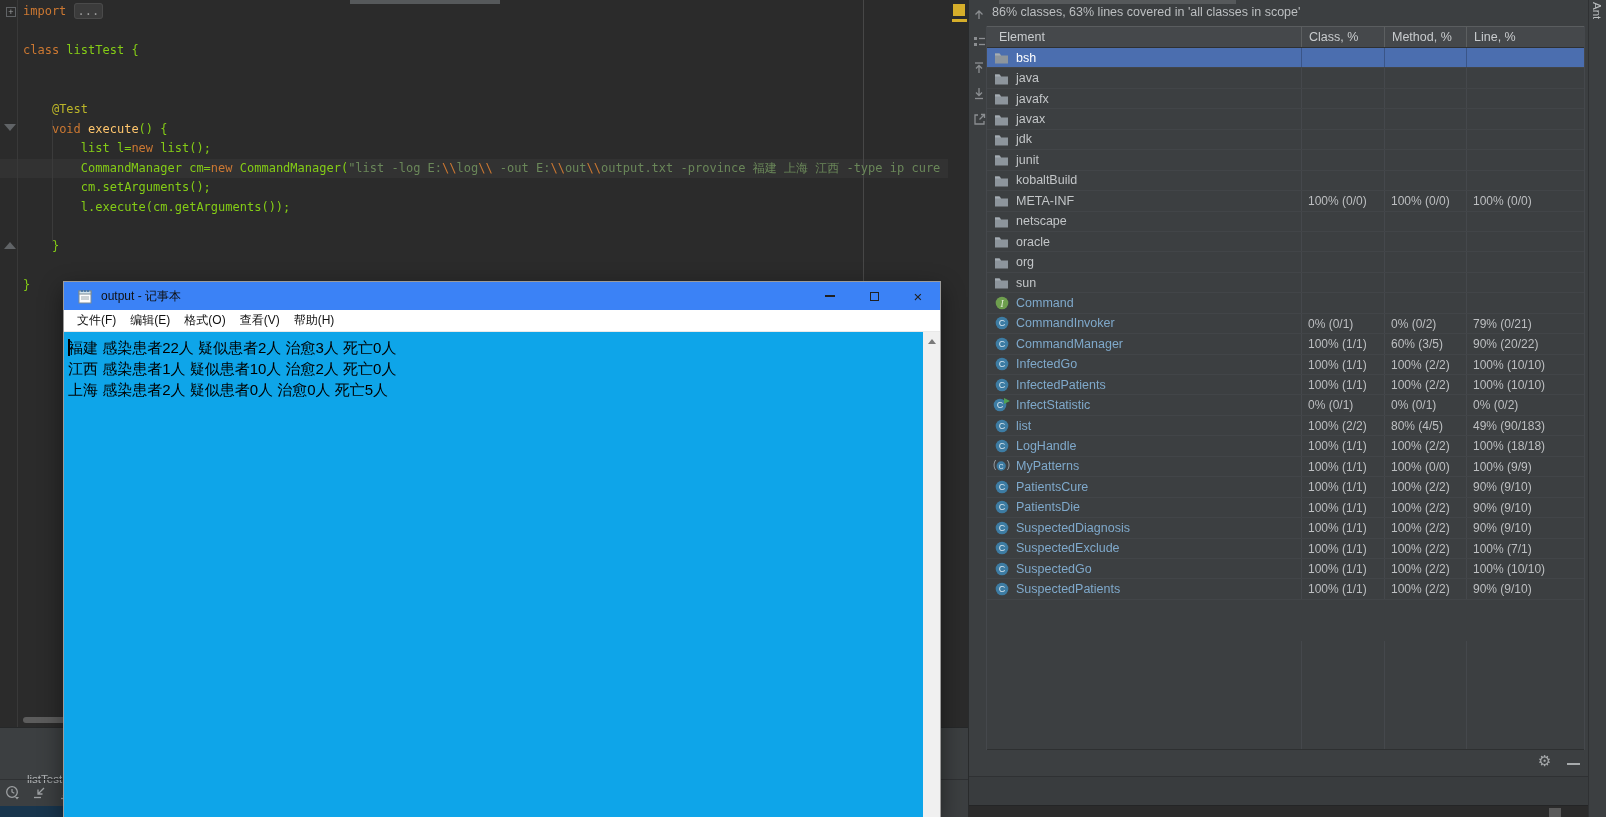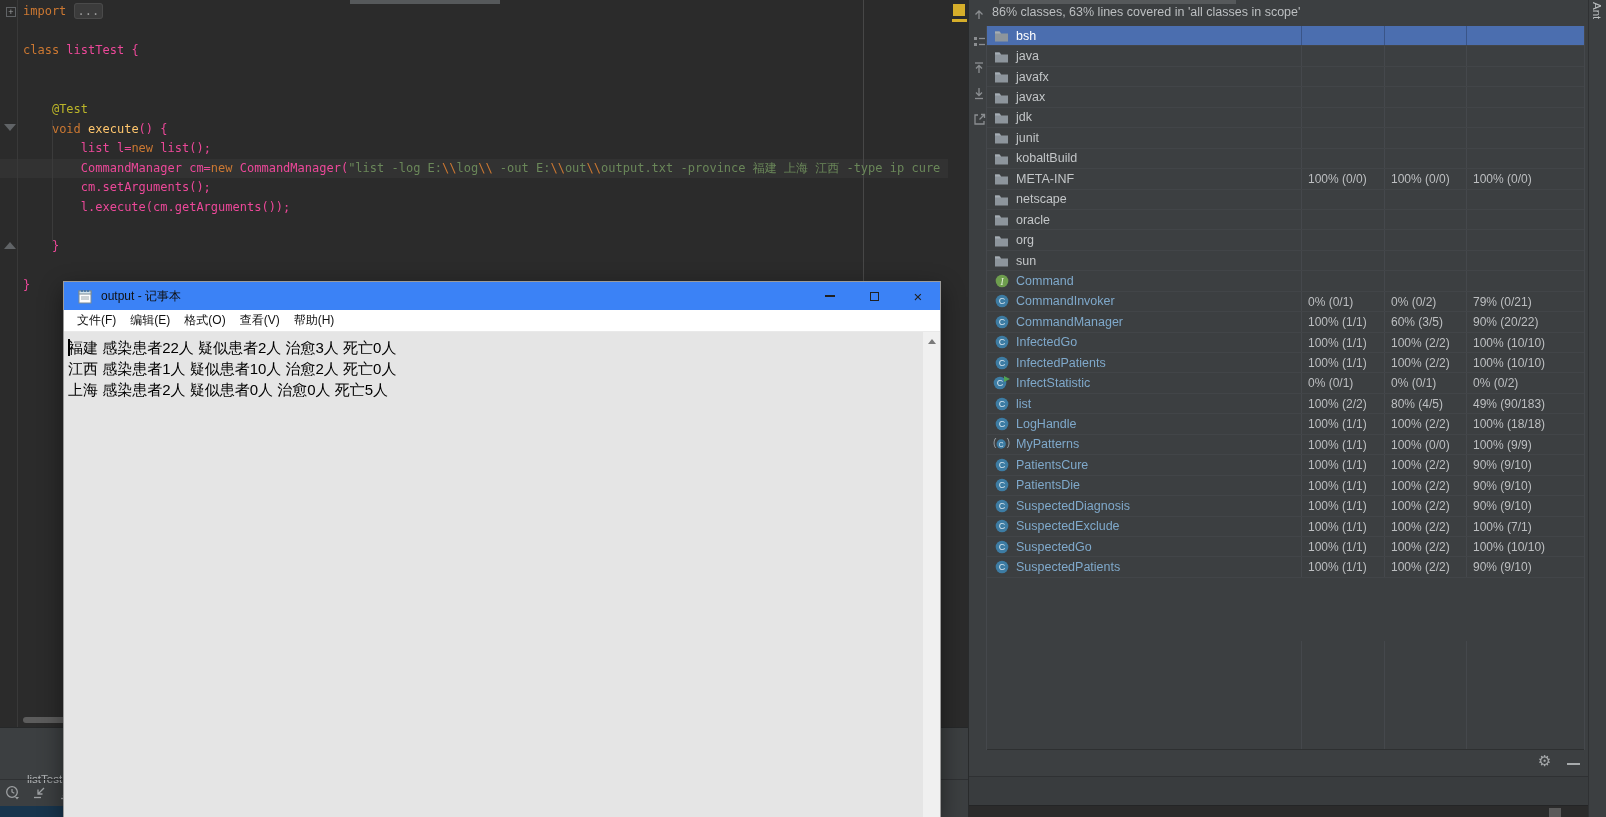--- a/index.html
+++ b/index.html
@@ -13,21 +13,21 @@
   #gutter-line { position:absolute; left:17px; top:0; width:1px; height:727px; background:#393939; }
   #current-line { position:absolute; left:0; top:158.8px; width:948px; height:19.6px; background:#323232; }
   #margin-guide { position:absolute; left:863px; top:0; width:1px; height:727px; background:#474747; }
   #indent-guide { position:absolute; left:52px; top:120px; width:1px; height:122px; background:#3b3b3b; }
   #code-area { position:absolute; left:23px; top:2px; width:922px; height:300px; overflow:hidden;
                font-family:"DejaVu Sans Mono", monospace; font-size:12px; line-height:19.6px;
                white-space:pre; color:#a9b7c6; }
   .tk-kw   { color:#cc7832; }
   .tk-ann  { color:#bbb529; }
   .tk-fn   { color:#ffc66d; }
-  .tk-plain{ color:#ec4899; }
+  .tk-plain{ color:#84cc16; }
   .tk-str  { color:#6a8759; }
   .tk-esc  { color:#cc7832; }
   .tk-fold { color:#9a9a9a; background:#3b3b3b; border:1px solid #4a4a4a; border-radius:3px; padding:0 3px; }
   .fold-plusbox { position:absolute; left:6px; top:7px; width:10px; height:10px; border:1px solid #606366;
                   color:#9da0a2; font-size:9px; line-height:8px; text-align:center; background:#2b2b2b; }
   .fold-down { position:absolute; left:4px; top:124px; width:0; height:0;
                border-left:6px solid transparent; border-right:6px solid transparent; border-top:7px solid #606366; }
   .fold-up   { position:absolute; left:4px; top:242px; width:0; height:0;
                border-left:6px solid transparent; border-right:6px solid transparent; border-bottom:7px solid #606366; }
   
@@ -89,21 +89,21 @@
   #np-icon { margin-left:13px; width:16px; height:16px; flex:none; }
   #np-title { margin-left:8px; font-size:12px; color:#101010; }
   #np-buttons { position:absolute; right:0; top:0; height:28px; display:flex; }
   .np-btn { width:44px; height:28px; display:flex; align-items:center; justify-content:center; color:#202020; }
   .np-btn .min-glyph { width:10px; height:1.5px; background:#202020; }
   .np-btn .max-glyph { width:9px; height:9px; border:1.2px solid #202020; }
   .np-btn.close { font-size:15px; }
   #np-menubar { position:absolute; left:0; top:28px; width:100%; height:22px; background:#ffffff;
                 border-bottom:1px solid #e9e9e9; display:flex; align-items:center; padding-left:6px; }
   .np-menu-item { font-size:12px; color:#111; padding:2px 7px; }
-  #np-content { position:absolute; left:0; top:50px; width:861px; height:485px; background:#e5e5e5;
+  #np-content { position:absolute; left:0; top:50px; width:861px; height:485px; background:#0ea5e9;
                 padding:5px 0 0 4px; font-size:15px; line-height:21px; color:#000;
                 font-family:"Liberation Sans","DejaVu Sans",sans-serif; }
   #np-caret { position:absolute; left:4px; top:57px; width:1.5px; height:17px; background:#000; }
   #np-scrollbar { position:absolute; right:0; top:50px; width:17px; height:485px; background:#f0f0f0; }
   #np-scrollbar .up-arrow { position:absolute; left:4.5px; top:7px; width:0; height:0;
       border-left:4px solid transparent; border-right:4px solid transparent; border-bottom:5px solid #7a7a7a; }
 </style>
 </head>
 <body>
 
@@ -187,20 +187,26 @@
           <svg width="13" height="13" viewBox="0 0 13 13">
             <path d="M5 2 H2 V11 H11 V8" fill="none" stroke="#8b8e91" stroke-width="1.3"></path>
             <path d="M6.5 6.5 L11.5 1.5 M8 1.5 H11.5 V5" fill="none" stroke="#8b8e91" stroke-width="1.3"></path>
           </svg>
         </span>
       </div>
     <div id="cov-summary">86% classes, 63% lines covered in 'all classes in scope'</div>
     <div id="cov-table-leftedge"></div>
     <div id="cov-table-rightedge"></div>
     <div id="cov-table">
+      <div class="cov-head">
+          <div class="cell c0">Element</div>
+          <div class="cell c1">Class, %</div>
+          <div class="cell c2">Method, %</div>
+          <div class="cell c3">Line, %</div>
+        </div>
       <div id="cov-body">
           <div class="cov-row selected">
             <div class="name c0">
               <span class="iconwrap">
                 <svg width="15" height="13" viewBox="0 0 15 13">
                   <path d="M1 2.5 h4.5 l1.5 2 H14 v8 H1 z" fill="#8d959c"></path>
                   <path d="M1 2.5 h4.5 l1.5 2 H1 z" fill="#a5adb4"></path>
                 </svg>
               </span>
               <span>bsh</span>

